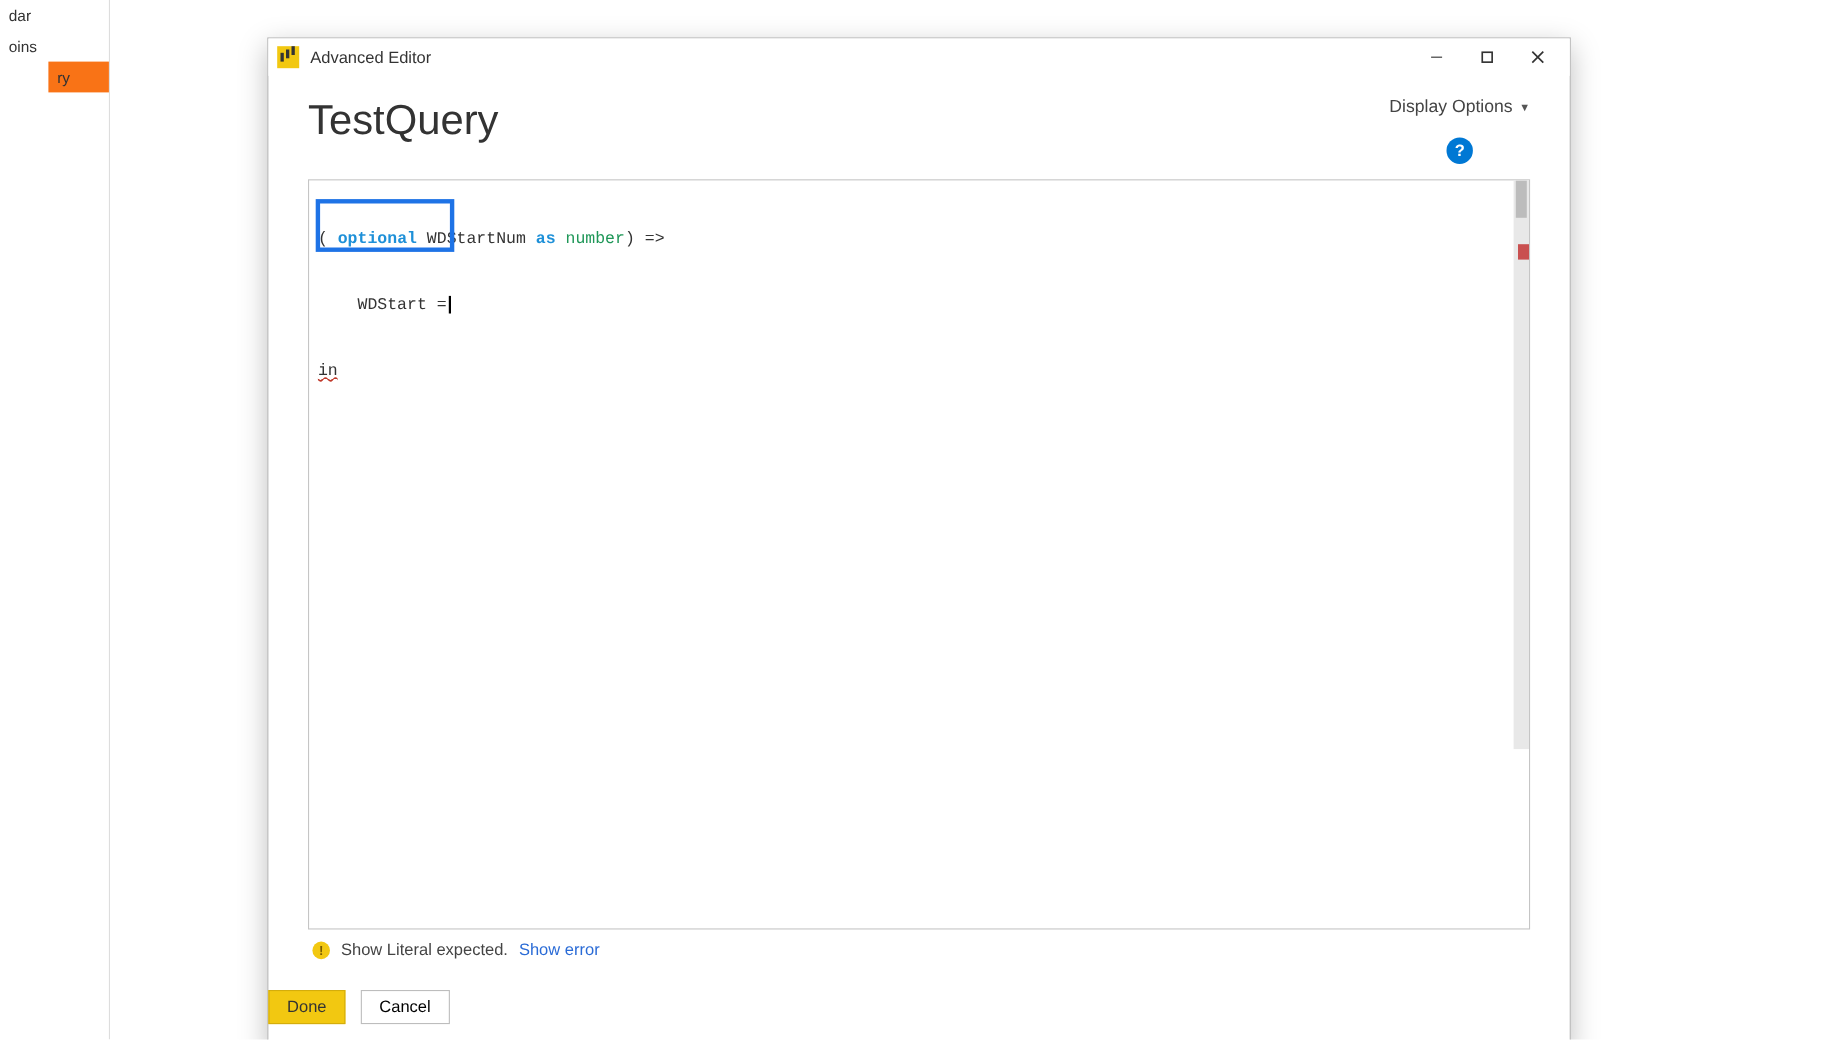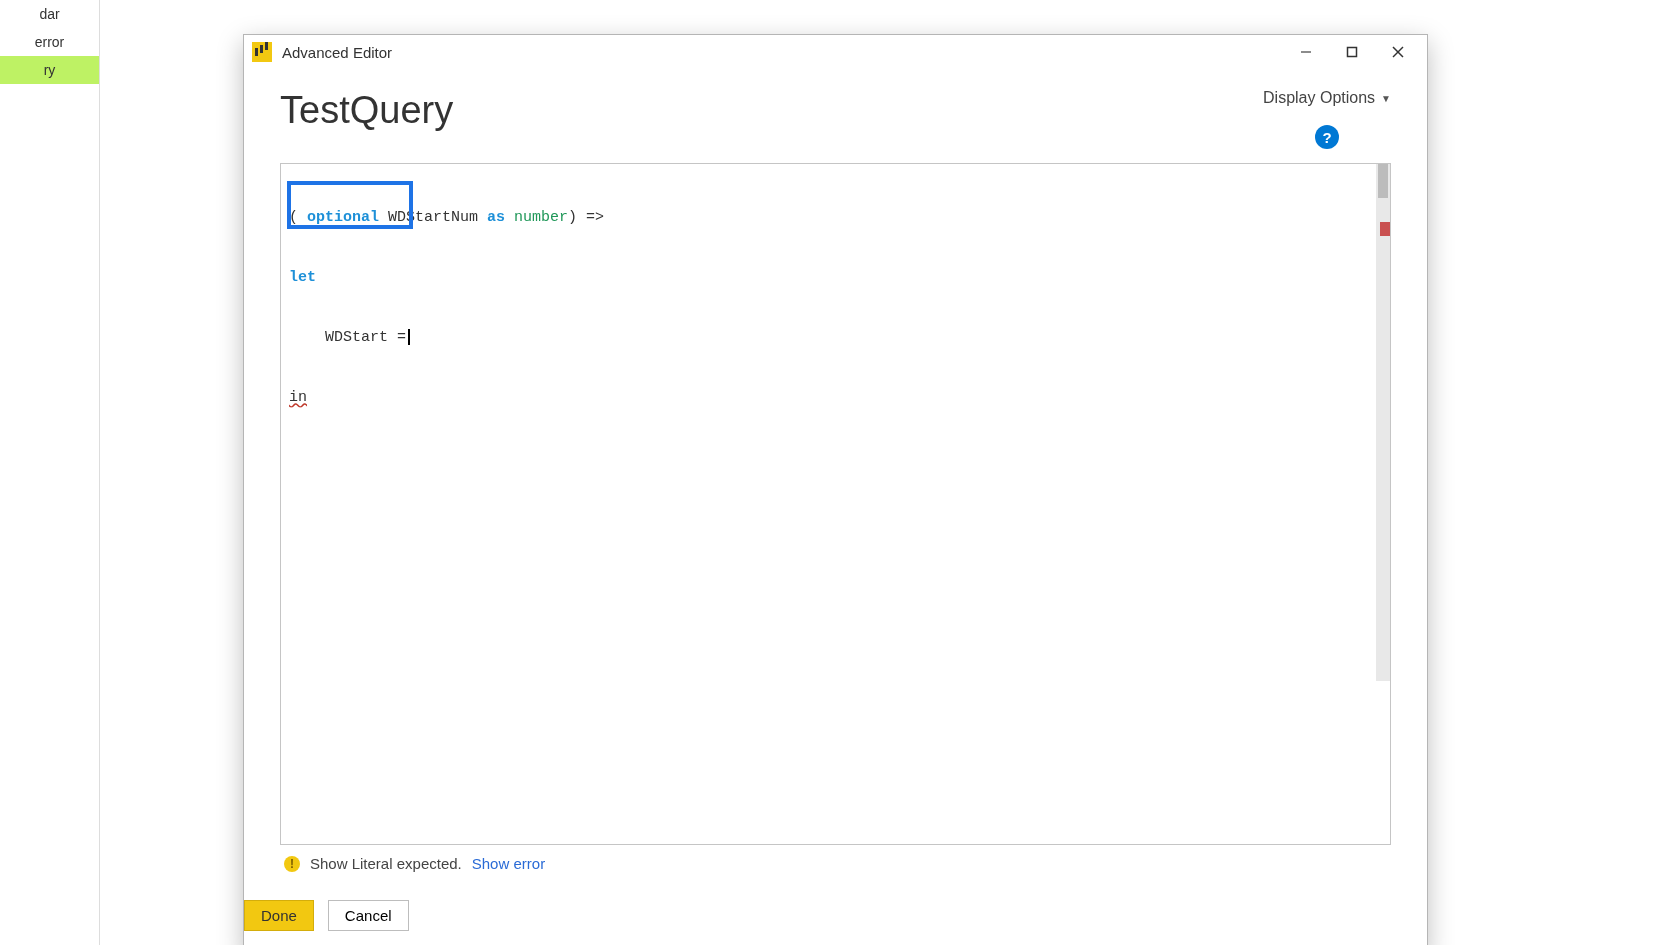--- a/index.html
+++ b/index.html
@@ -21,24 +21,25 @@
     width: 100px;
     height: 100%;
     background: #ffffff;
     border-right: 1px solid #ddd;
   }
   .bg-item {
     padding: 6px 8px;
     font-size: 14px;
     color: #333;
     white-space: nowrap;
-    text-align: center;
+    text-align: left;
   }
   .bg-item.sel {
-    background: #bef264;
+    background: #f97316;
+    margin-left: 44px;
   }
 
   .modal-window {
     position: absolute;
     top: 34px;
     left: 243px;
     width: 1185px;
     height: 920px;
     background: #ffffff;
     border: 1px solid #b5b5b5;
@@ -255,21 +256,21 @@
     background: #f2c811;
     border-color: #d4ad0b;
     color: #333;
   }
 </style>
 </head>
 <body>
 
 <div class="background-sidebar">
   <div class="bg-item">dar</div>
-  <div class="bg-item">error</div>
+  <div class="bg-item">oins</div>
   <div class="bg-item sel">ry</div>
 </div>
 
 <div class="modal-window">
 
   <div class="titlebar">
     <div class="app-icon"></div>
     <div class="title-text">Advanced Editor</div>
     <div class="win-controls">
       <div class="win-btn">
@@ -301,21 +302,20 @@
           <span class="chevron">▼</span>
         </div>
         <div class="help-icon">?</div>
       </div>
     </div>
 
     <div class="editor-box">
       <div class="highlight-box"></div>
       <div class="code-pane">
         <div class="code-line"><span class="tok-plain">( </span><span class="tok-keyword">optional</span><span class="tok-plain"> WDStartNum </span><span class="tok-keyword">as</span><span class="tok-plain"> </span><span class="tok-type">number</span><span class="tok-plain">) =&gt;</span></div>
-        <div class="code-line"><span class="tok-keyword">let</span></div>
         <div class="code-line"><span class="tok-plain">    </span><span class="tok-plain">WDStart</span><span class="tok-plain"> =</span><span class="cursor-caret"></span></div>
         <div class="code-line"><span class="tok-underline">in</span></div>
       </div>
       <div class="vscroll">
         <div class="vthumb"></div>
       </div>
       <div class="err-marker"></div>
     </div>
 
     <div class="status-row">

